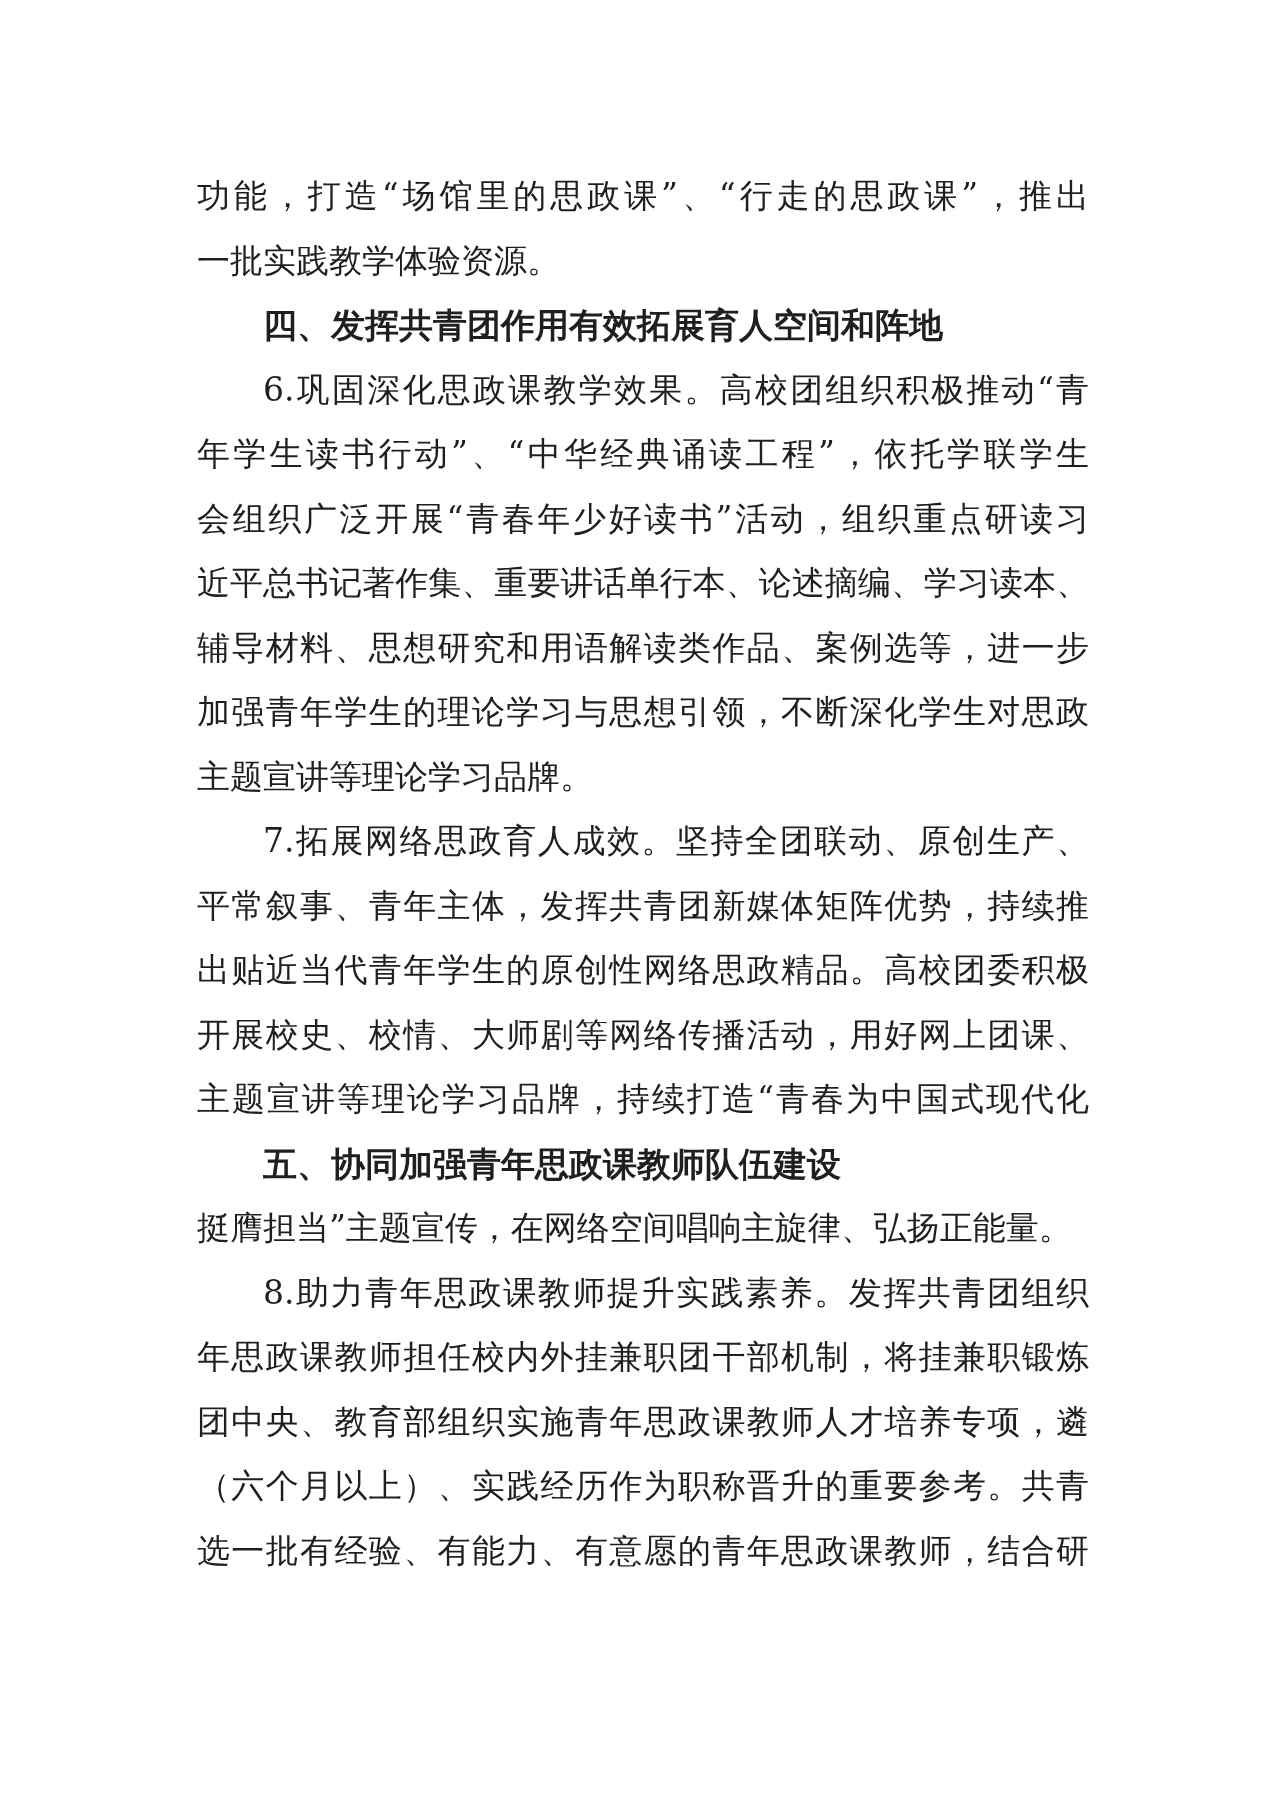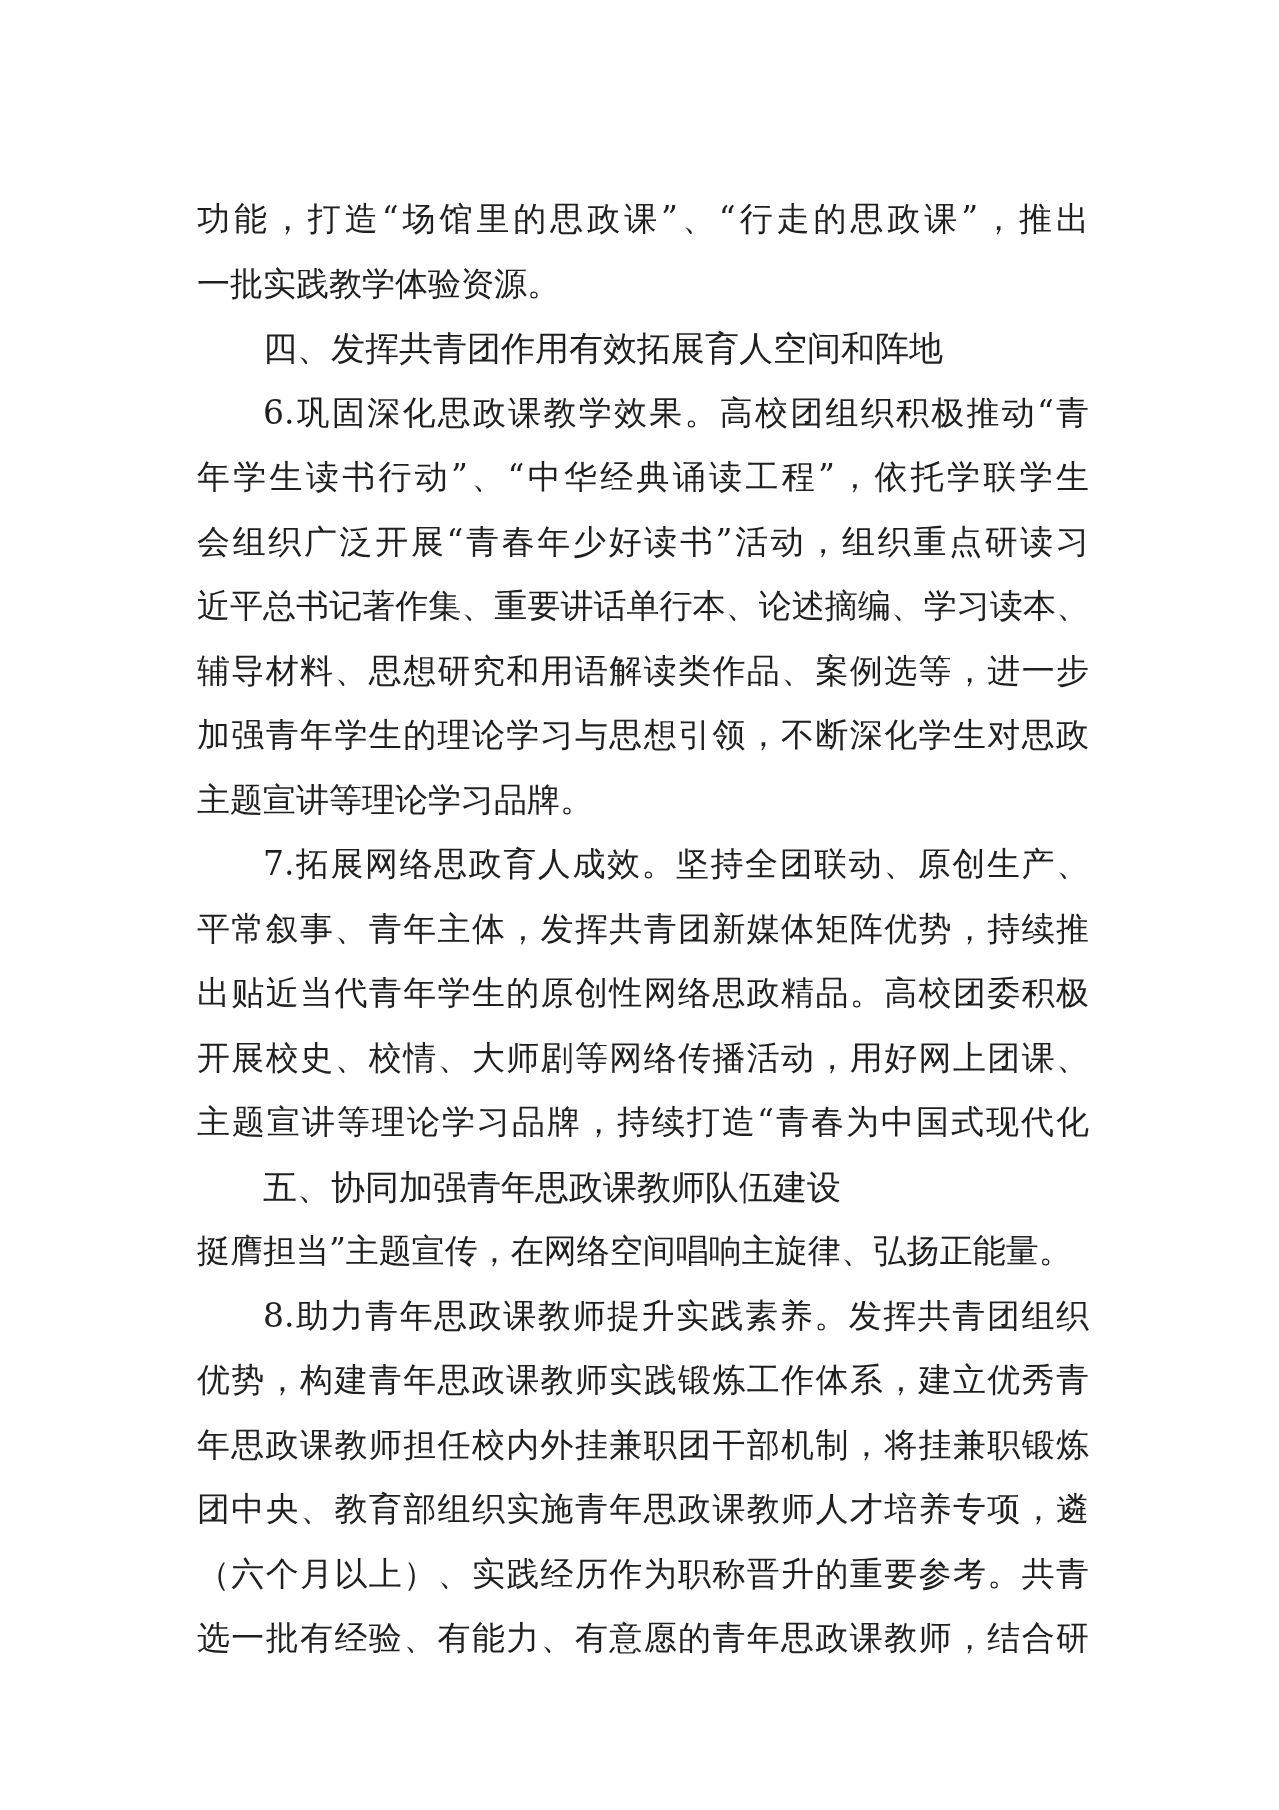--- a/index.html
+++ b/index.html
@@ -8,21 +8,20 @@
     background: #ffffff;
   }
   .page {
     position: relative;
     width: 1279px;
     height: 1739px;
     background: #ffffff;
     overflow: hidden;
     color: #1f1f1f;
     font-family: "DejaVu Serif", "Liberation Serif", serif;
-    margin-top: 23px;
   }
   .doc {
     position: absolute;
     left: 197px;
     top: 164px;
     width: 892px;
   }
   .line {
     height: 64.5px;
     line-height: 64.5px;
@@ -39,21 +38,21 @@
     text-align: right;
     text-align-last: left;
   }
   
   .line.indent {
     text-indent: 66px;
   }
   
   .line.heading {
     font-family: "DejaVu Sans", "Liberation Sans", sans-serif;
-    font-weight: 400;
+    font-weight: 700;
     font-size: 34px;
     text-align: left;
     text-align-last: left;
   }
 </style>
 </head>
 <body>
 
 <div class="page">
   <div class="doc">
@@ -68,19 +67,18 @@
     <div class="line">加强青年学生的理论学习与思想引领，不断深化学生对思政</div>
     <div class="line para-end">主题宣讲等理论学习品牌。</div>
     <div class="line indent">7.拓展网络思政育人成效。坚持全团联动、原创生产、</div>
     <div class="line">平常叙事、青年主体，发挥共青团新媒体矩阵优势，持续推</div>
     <div class="line">出贴近当代青年学生的原创性网络思政精品。高校团委积极</div>
     <div class="line">开展校史、校情、大师剧等网络传播活动，用好网上团课、</div>
     <div class="line">主题宣讲等理论学习品牌，持续打造“青春为中国式现代化</div>
     <div class="line heading indent">五、协同加强青年思政课教师队伍建设</div>
     <div class="line para-end">挺膺担当”主题宣传，在网络空间唱响主旋律、弘扬正能量。</div>
     <div class="line indent">8.助力青年思政课教师提升实践素养。发挥共青团组织</div>
-    <div class="line">优势，构建青年思政课教师实践锻炼工作体系，建立优秀青</div>
     <div class="line">年思政课教师担任校内外挂兼职团干部机制，将挂兼职锻炼</div>
     <div class="line">团中央、教育部组织实施青年思政课教师人才培养专项，遴</div>
     <div class="line">（六个月以上）、实践经历作为职称晋升的重要参考。共青</div>
     <div class="line">选一批有经验、有能力、有意愿的青年思政课教师，结合研</div>
   </div>
 </div>
 
 </body></html>

